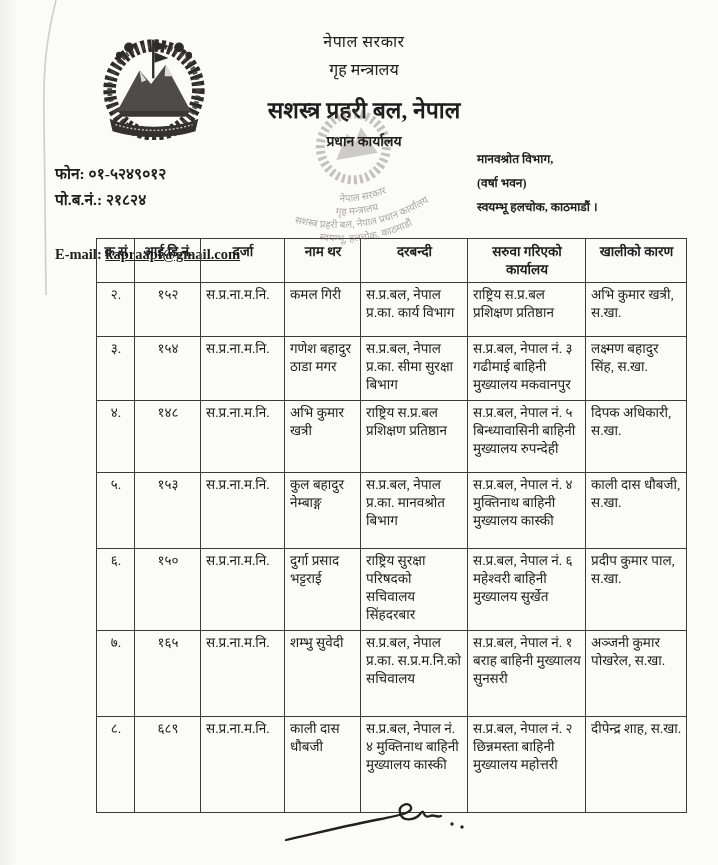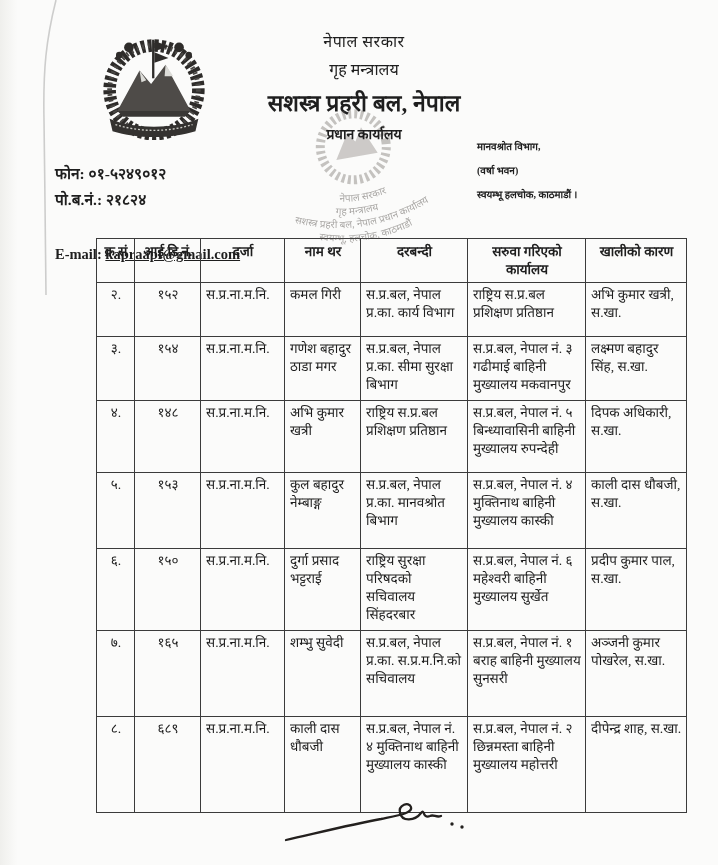--- a/index.html
+++ b/index.html
@@ -14,31 +14,31 @@
     background:linear-gradient(to right,#efefec 0%, #fbfbfa 2.5%, #fbfbfa 100%);
   }
   
   .crease { position:absolute; left:0; top:0; pointer-events:none; }
 
   
   .emblem { position:absolute; left:96px; top:32px; }
   .head-block { position:absolute; left:234px; top:30px; width:260px; text-align:center; }
   .head-line1 { font-size:16px; letter-spacing:.5px; }
   .head-line2 { font-size:16px; margin-top:6px; }
-  .head-line3 { font-size:23px; font-weight:bold; margin-top:6px; white-space:nowrap; }
+  .head-line3 { font-size:23px; font-weight:bold; margin-top:13px; white-space:nowrap; }
   .head-line4 { font-size:14px; font-weight:bold; margin-top:6px; position:relative; z-index:2; }
 
   .stamp { position:absolute; left:256px; top:104px; opacity:.62; transform:rotate(-10deg); z-index:1; pointer-events:none; }
   .stamp text { fill:#55514d; font-family:"Liberation Serif","DejaVu Serif",serif; }
 
   .contact { position:absolute; left:55px; top:161px; font-size:15.5px; font-weight:600; line-height:26px; white-space:nowrap; }
   .contact .email-line { font-family:"Liberation Serif",serif; font-weight:bold; font-size:14.5px;margin-top:28px; }
   .contact .email-line .addr { text-decoration:underline; }
 
-  .address { position:absolute; left:477px; top:135px; font-size:10px; font-weight:600; line-height:24px; white-space:nowrap; }
+  .address { position:absolute; left:477px; top:147px; font-size:12px; font-weight:600; line-height:24px; white-space:nowrap; }
 
   
   table.roster {
     position:absolute; left:96px; top:238px;
     border-collapse:collapse; table-layout:fixed; width:590px;
     font-size:13.5px; line-height:1.34;
   }
   table.roster th, table.roster td {
     border:1.6px solid #3b3b3b; vertical-align:top; padding:3px 4px 3px 5px;
     overflow:hidden;

